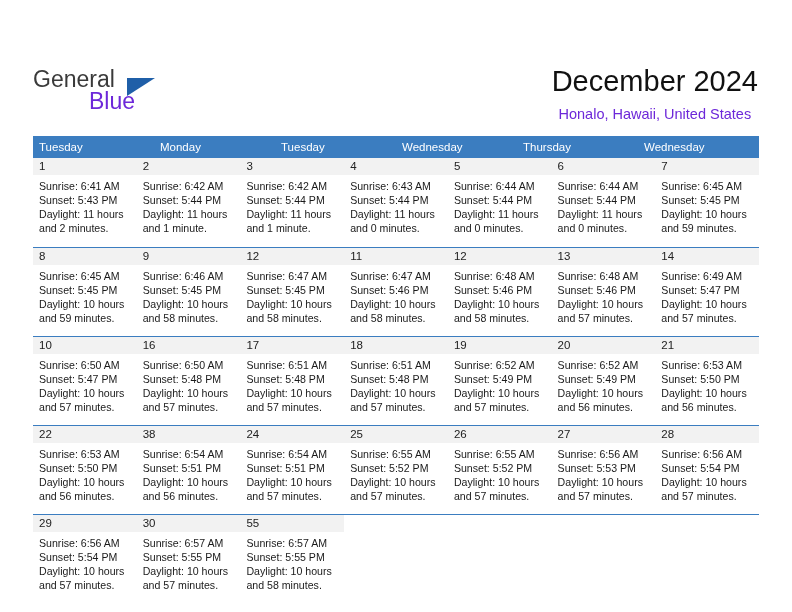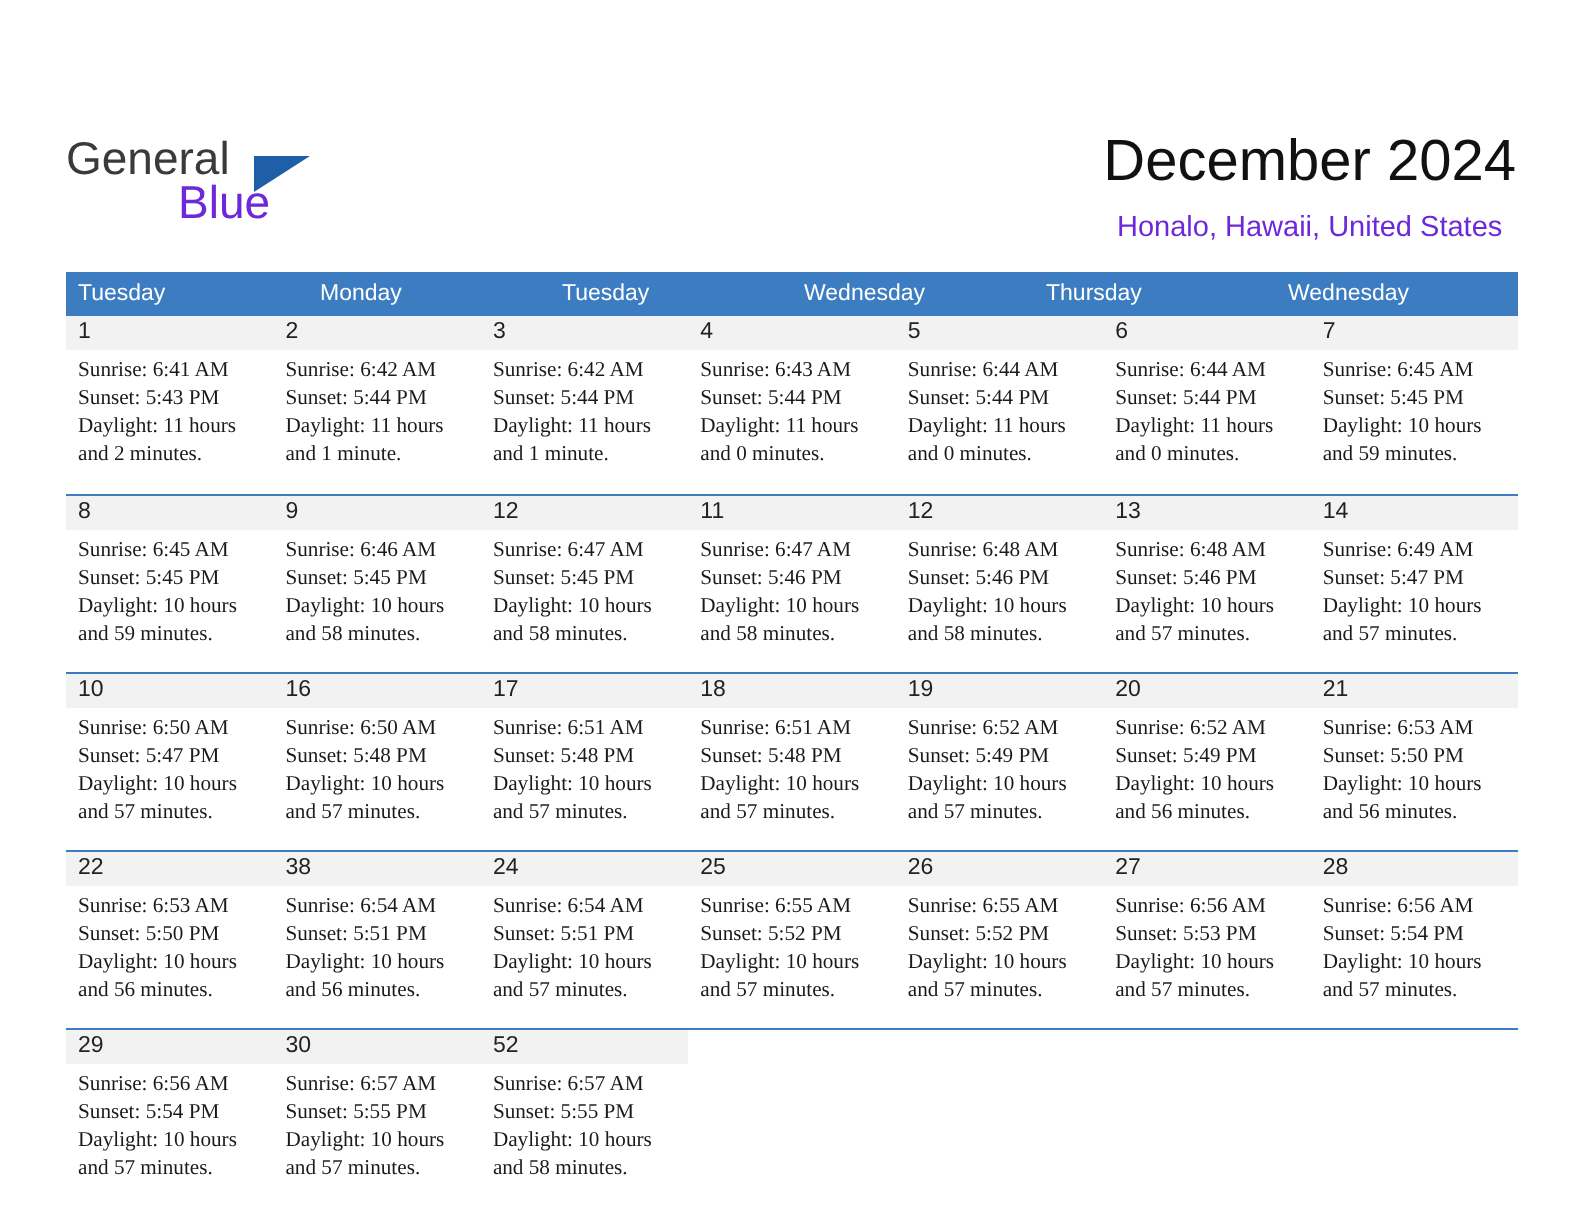--- a/index.html
+++ b/index.html
@@ -133,21 +133,20 @@
     line-height: 17px;
     padding-left: 6px;
     color: #222222;
     box-sizing: border-box;
   }
   .cell.empty .daynum {
     background: transparent;
   }
   .cell .lines {
     padding: 4px 6px 0 6px;
-    font-family: Liberation Serif, serif;
   }
   .cell .lines div {
     font-size: 10.6px;
     line-height: 14px;
     color: #1a1a1a;
     white-space: nowrap;
   }
 </style>
 </head>
 <body>
@@ -454,21 +453,21 @@
           <div class="cell">
             <div class="daynum">30</div>
             <div class="lines">
               <div>Sunrise: 6:57 AM</div>
               <div>Sunset: 5:55 PM</div>
               <div>Daylight: 10 hours</div>
               <div>and 57 minutes.</div>
             </div>
           </div>
           <div class="cell">
-            <div class="daynum">52</div>
+            <div class="daynum">55</div>
             <div class="lines">
               <div>Sunrise: 6:57 AM</div>
               <div>Sunset: 5:55 PM</div>
               <div>Daylight: 10 hours</div>
               <div>and 58 minutes.</div>
             </div>
           </div>
           <div class="cell empty">
             <div class="daynum"></div>
             <div class="lines">

